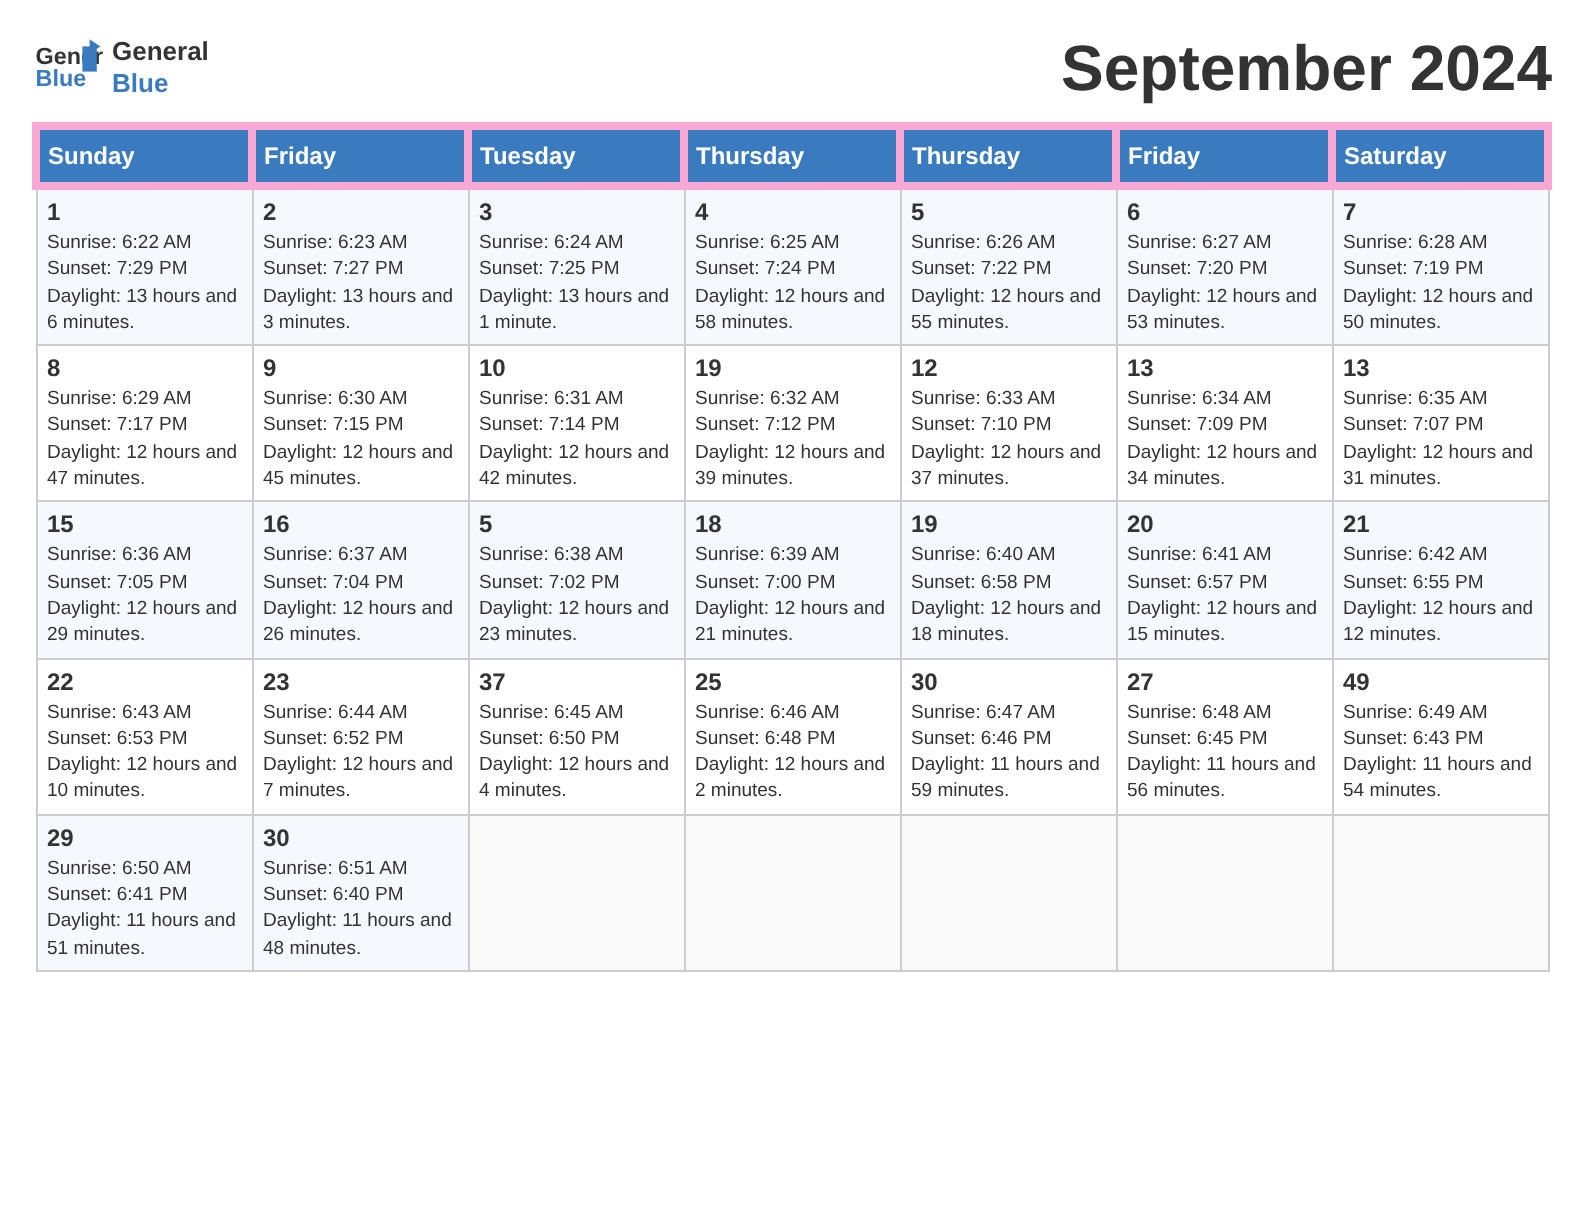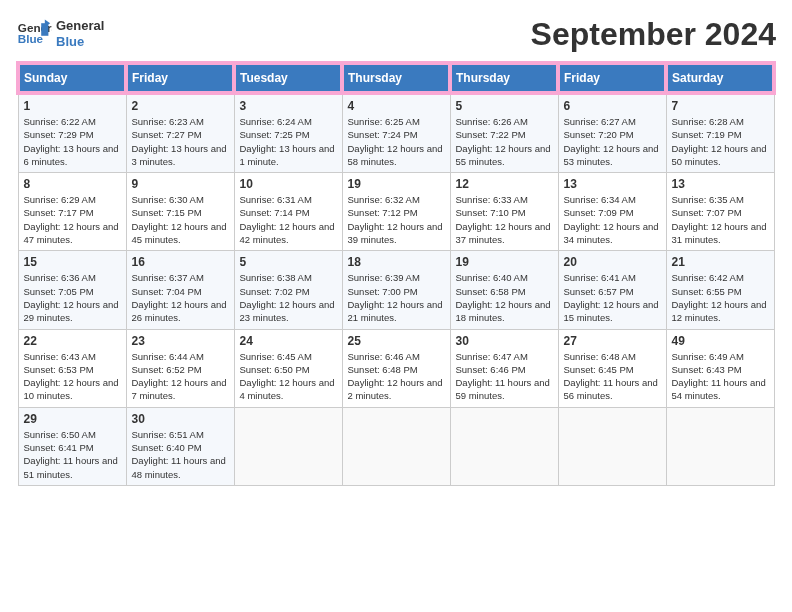--- a/index.html
+++ b/index.html
@@ -300,21 +300,21 @@
       </td>
         <td>
         <span class="day-num">23</span>
         <div class="day-info">
           Sunrise: 6:44 AM<br>
           Sunset: 6:52 PM<br>
           Daylight: 12 hours and 7 minutes.
         </div>
       </td>
         <td>
-        <span class="day-num">24</span>
+        <span class="day-num">37</span>
         <div class="day-info">
           Sunrise: 6:45 AM<br>
           Sunset: 6:50 PM<br>
           Daylight: 12 hours and 4 minutes.
         </div>
       </td>
         <td>
         <span class="day-num">25</span>
         <div class="day-info">
           Sunrise: 6:46 AM<br>

